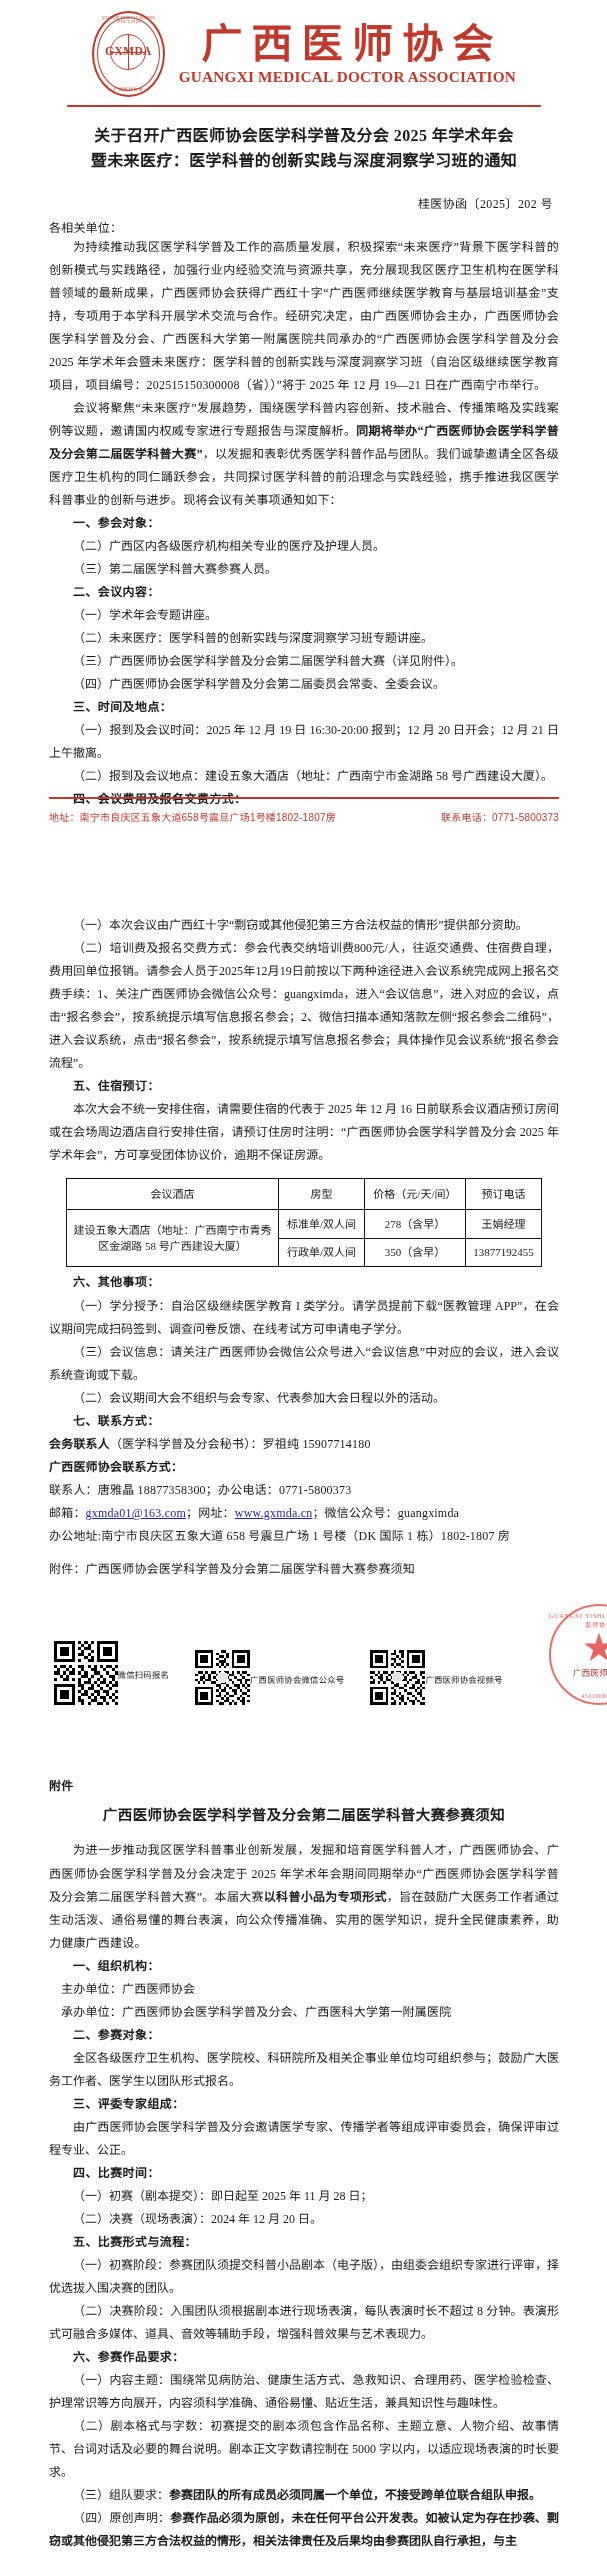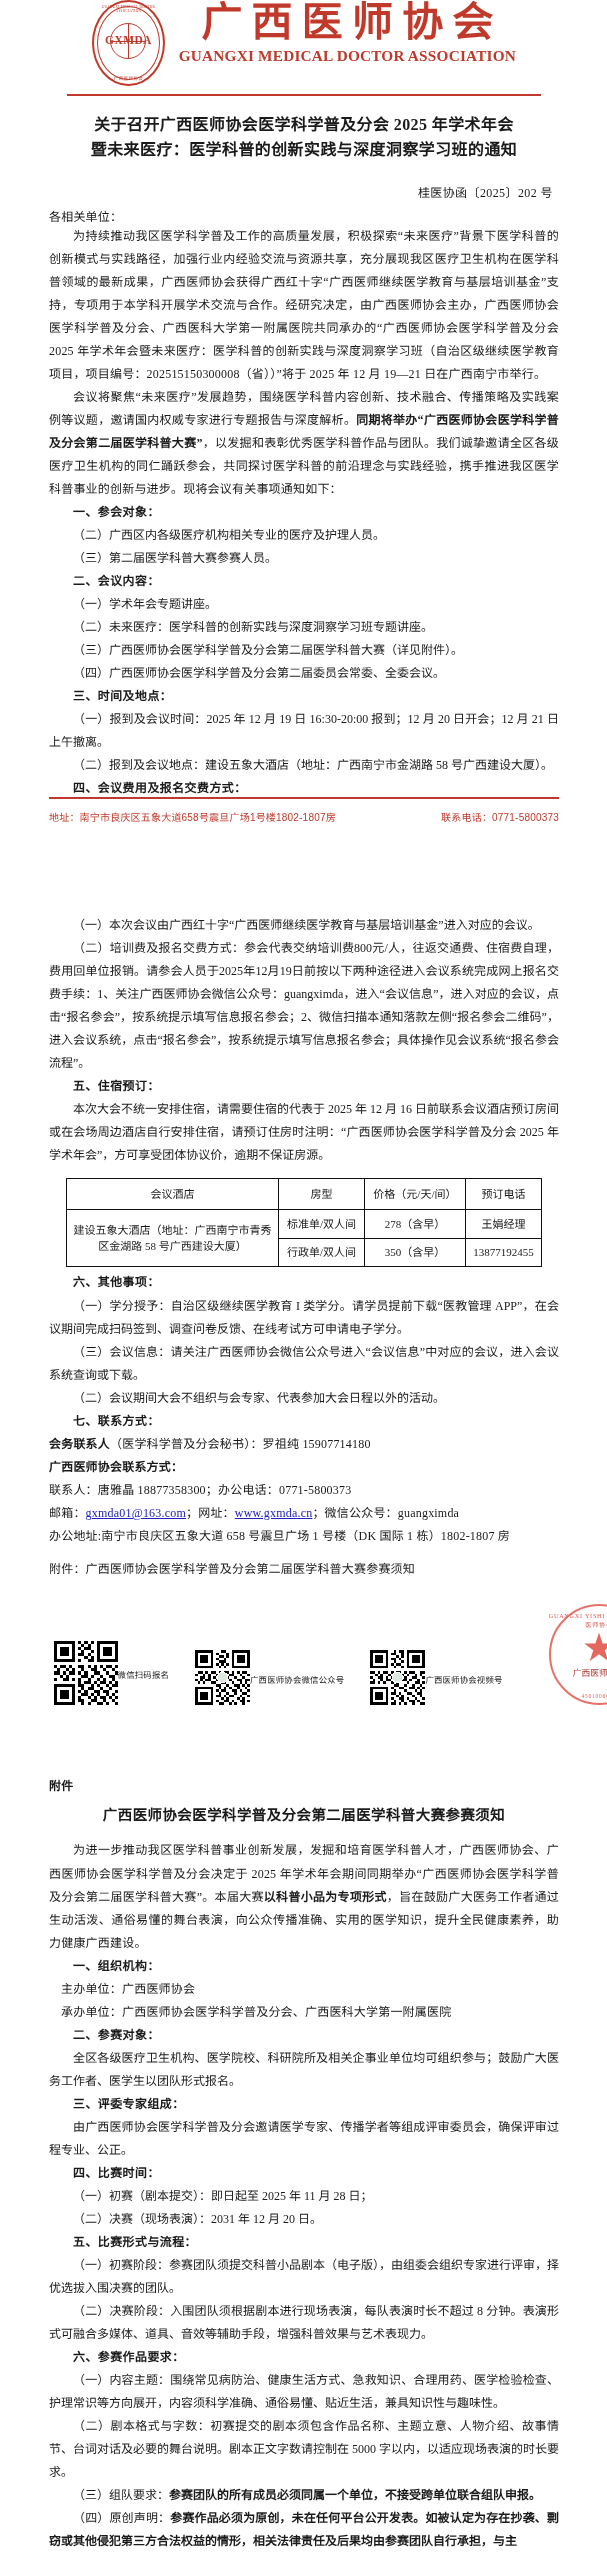--- a/index.html
+++ b/index.html
@@ -14,22 +14,24 @@
     position:relative;
     width:608px;
     box-sizing:border-box;
     background:#fff;
     overflow:hidden;
   }
   
   .page1{height:859px;padding:0 49px;}
   .letterhead{
     display:flex;
+    align-items:center;
     justify-content:center;
     gap:13.8px;
+    margin-top:11px;
   }
   .seal-logo{
     width:73px;height:86px;flex:0 0 73px;
     position:relative;
   }
   .seal-logo .oval{
     position:absolute;inset:0;
     border:2.3px solid #c0392b;
     border-radius:50%;
   }
@@ -282,21 +284,21 @@
 
   <div class="footer-rule"></div>
   <div class="footer-line">
     <span>地址：南宁市良庆区五象大道658号震旦广场1号楼1802-1807房</span>
     <span>联系电话：0771-5800373</span>
   </div>
 </div>
 
 <div class="page page2">
 
-  <p class="sub">（一）本次会议由广西红十字“广西医师继续医学教育与基层培训基金”进入对应的会议。</p>
+  <p class="sub">（一）本次会议由广西红十字“剽窃或其他侵犯第三方合法权益的情形”提供部分资助。</p>
   <p class="sub">（二）培训费及报名交费方式：参会代表交纳培训费800元/人，往返交通费、住宿费自理，费用回单位报销。请参会人员于2025年12月19日前按以下两种途径进入会议系统完成网上报名交费手续：1、关注广西医师协会微信公众号：guangximda，进入“会议信息”，进入对应的会议，点击“报名参会”，按系统提示填写信息报名参会；2、微信扫描本通知落款左侧“报名参会二维码”，进入会议系统，点击“报名参会”，按系统提示填写信息报名参会；具体操作见会议系统“报名参会流程”。</p>
 
   <h3 class="sect">五、住宿预订：</h3>
   <p class="sub">本次大会不统一安排住宿，请需要住宿的代表于 2025 年 12 月 16 日前联系会议酒店预订房间或在会场周边酒店自行安排住宿，请预订住房时注明：“广西医师协会医学科学普及分会 2025 年学术年会”，方可享受团体协议价，逾期不保证房源。</p>
 
   <table class="hotel-table">
     <thead>
       <tr>
         <td class="col-hotel">会议酒店</td>
         <td>房型</td>
@@ -702,21 +704,21 @@
   <p class="body noindent" style="padding-left:1em;">承办单位：广西医师协会医学科学普及分会、广西医科大学第一附属医院</p>
 
   <h3 class="sect">二、参赛对象：</h3>
   <p class="sub">全区各级医疗卫生机构、医学院校、科研院所及相关企事业单位均可组织参与；鼓励广大医务工作者、医学生以团队形式报名。</p>
 
   <h3 class="sect">三、评委专家组成：</h3>
   <p class="sub">由广西医师协会医学科学普及分会邀请医学专家、传播学者等组成评审委员会，确保评审过程专业、公正。</p>
 
   <h3 class="sect">四、比赛时间：</h3>
   <p class="sub">（一）初赛（剧本提交）：即日起至 2025 年 11 月 28 日；</p>
-  <p class="sub">（二）决赛（现场表演）：2031 年 12 月 20 日。</p>
+  <p class="sub">（二）决赛（现场表演）：2024 年 12 月 20 日。</p>
 
   <h3 class="sect">五、比赛形式与流程：</h3>
   <p class="sub">（一）初赛阶段：参赛团队须提交科普小品剧本（电子版），由组委会组织专家进行评审，择优选拔入围决赛的团队。</p>
   <p class="sub">（二）决赛阶段：入围团队须根据剧本进行现场表演，每队表演时长不超过 8 分钟。表演形式可融合多媒体、道具、音效等辅助手段，增强科普效果与艺术表现力。</p>
 
   <h3 class="sect">六、参赛作品要求：</h3>
   <p class="sub">（一）内容主题：围绕常见病防治、健康生活方式、急救知识、合理用药、医学检验检查、护理常识等方向展开，内容须科学准确、通俗易懂、贴近生活，兼具知识性与趣味性。</p>
   <p class="sub">（二）剧本格式与字数：初赛提交的剧本须包含作品名称、主题立意、人物介绍、故事情节、台词对话及必要的舞台说明。剧本正文字数请控制在 5000 字以内，以适应现场表演的时长要求。</p>
   <p class="sub"><span>（三）组队要求：</span><span class="b">参赛团队的所有成员必须同属一个单位，不接受跨单位联合组队申报。</span></p>
   <p class="sub"><span>（四）原创声明：</span><span class="b">参赛作品必须为原创，未在任何平台公开发表。如被认定为存在抄袭、剽窃或其他侵犯第三方合法权益的情形，相关法律责任及后果均由参赛团队自行承担，与主</span></p>

